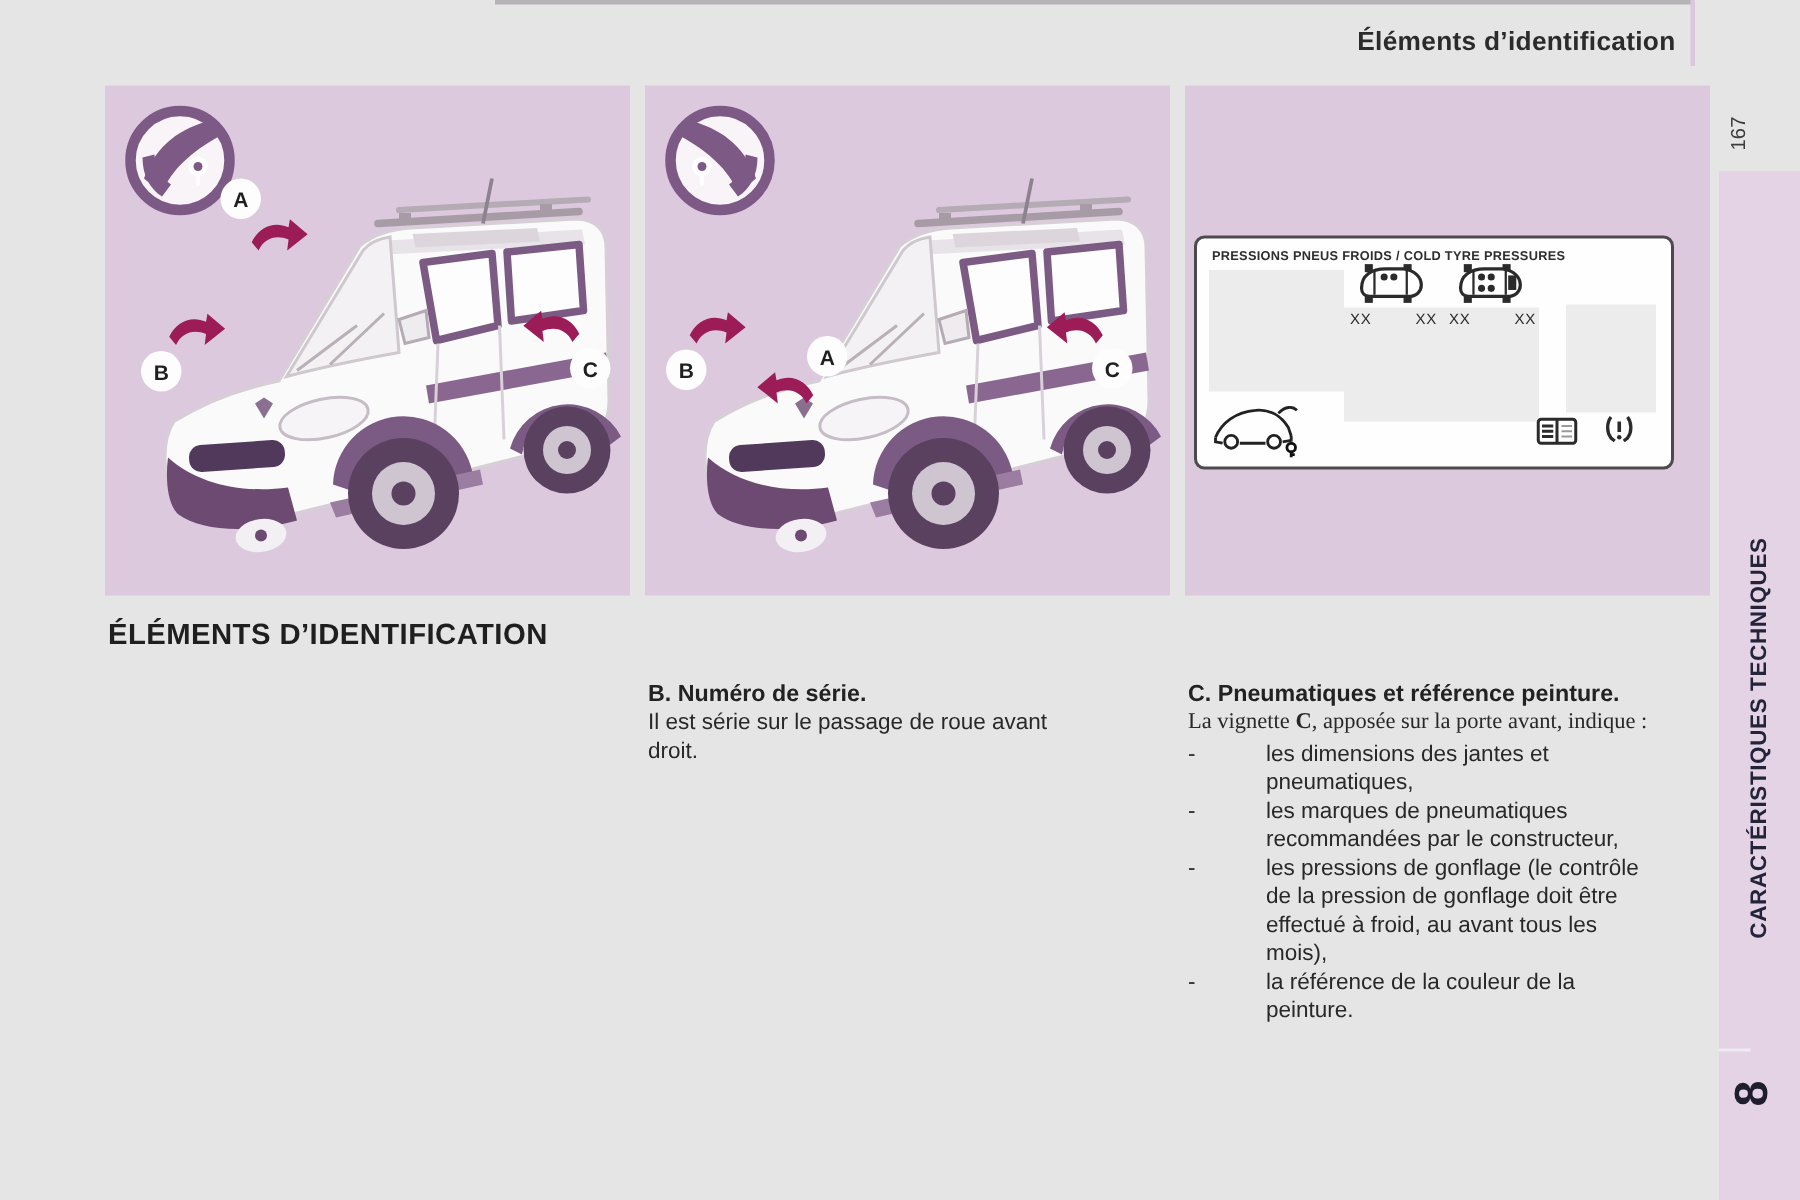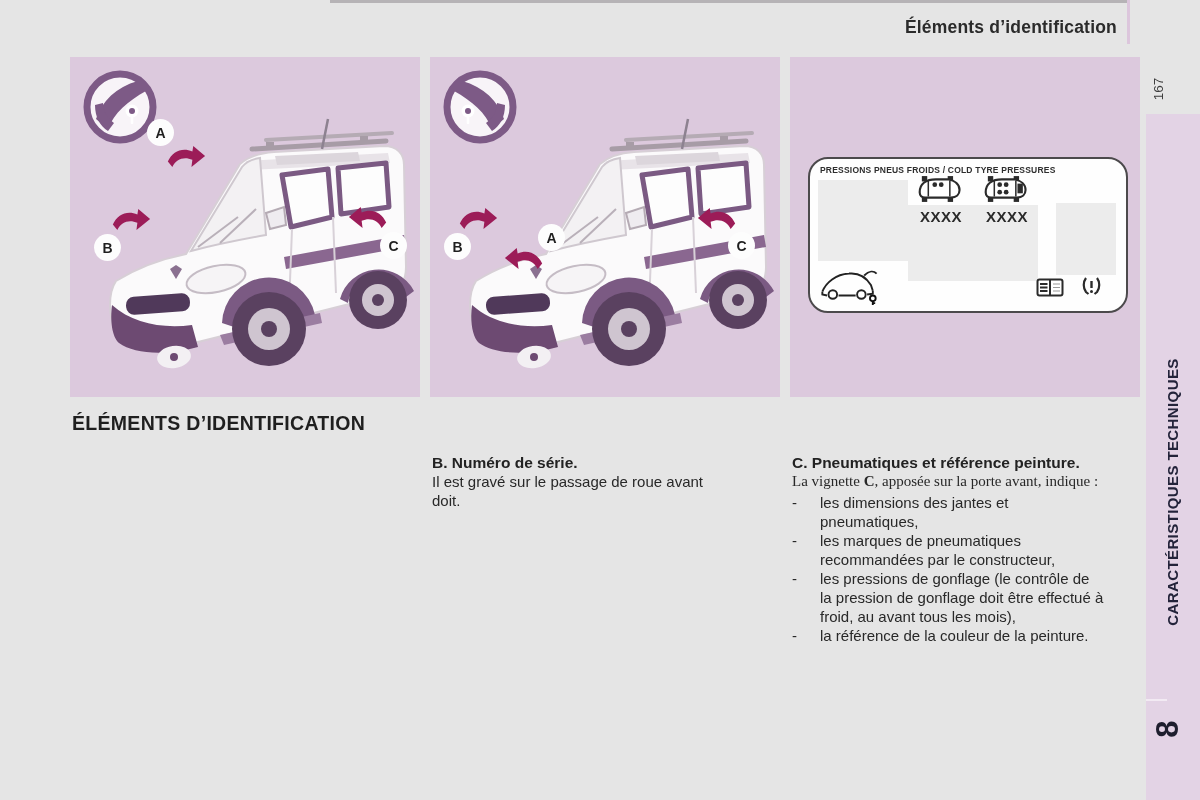--- a/index.html
+++ b/index.html
@@ -31,51 +31,51 @@
   .van-svg{position:absolute;left:0;top:0;width:350px;height:340px;}
   .corner-ico{position:absolute;left:12px;top:12px;width:76px;height:76px;}
   .mirrored{transform:scaleX(-1);}
 
   .pill{position:absolute;width:27px;height:27px;border-radius:50%;background:#fdfdfd;
         display:flex;align-items:center;justify-content:center;
         font-size:14px;font-weight:bold;color:#1f1f1f;}
   .cal-arrow{position:absolute;width:40px;height:26px;}
 
   
-  .sticker{position:absolute;left:18px;top:100px;width:316px;height:152px;background:#fefefe;
-           border:2px solid #4c4a4c;border-radius:20px;}
+  .sticker{position:absolute;left:6px;top:100px;width:316px;height:152px;background:#fefefe;
+           border:2px solid #4c4a4c;border-radius:7px;}
   .sticker-title{position:absolute;left:10px;top:6px;font-size:8.5px;font-weight:bold;color:#2e2e2e;letter-spacing:.2px;}
   .grey{position:absolute;background:#ececec;}
   .g1{left:8px;top:21px;width:90px;height:81px;}
   .g2{left:98px;top:46px;width:130px;height:76px;}
   .g3{left:246px;top:44px;width:60px;height:72px;}
   .loadcar{position:absolute;top:16px;width:56px;height:28px;}
   .lc1{left:100px;} .lc2{left:166px;}
-  .xx-row{position:absolute;top:49px;width:58px;display:flex;justify-content:center;
-          font-size:15px;font-weight:bold;color:#2a2a2a;letter-spacing:.5px;}
+  .xx-row{position:absolute;top:49px;width:58px;display:flex;justify-content:space-between;
+          font-size:10px;font-weight:normal;color:#2a2a2a;letter-spacing:.5px;}
   .xr1{left:102px;} .xr2{left:168px;}
   .carkey-ico{position:absolute;left:8px;top:106px;width:62px;height:40px;}
   .book-ico{position:absolute;left:226px;top:119px;width:28px;height:19px;}
   .tpms-ico{position:absolute;left:270px;top:117px;width:23px;height:21px;}
 
   
   .main-heading{position:absolute;left:72px;top:412px;margin:0;font-size:19.5px;font-weight:bold;
                 color:#1f1f1f;letter-spacing:.3px;}
   .col{position:absolute;top:453px;font-size:15px;line-height:19px;color:#282828;}
   .colA{left:72px;width:340px;}
   .colB{left:432px;width:285px;}
   .colC{left:792px;width:312px;}
   .item-title{font-size:15.5px;font-weight:bold;margin:0 0 4px 0;color:#222;}
   .hang{padding-left:24px;text-indent:-24px;}
   .col p{margin:0;}
   .intro{margin-top:2px;font-family:Liberation Serif, serif;}
   .bullets{margin-top:2px;}
   .bullet{display:flex;}
   .bullet .dash{width:28px;flex:0 0 28px;}
-  .bullet .btext{flex:1;}
+  .bullet .btext{flex:1;margin-left:24px;}
 </style>
 </head>
 <body>
 
 <div class="page">
 
   <svg width="0" height="0" style="position:absolute" aria-hidden="true">
     <defs>
       <symbol id="van" viewBox="0 0 350 340">
         <path d="M46 224 C70 209 96 201 116 197 L170 107 C178 100 190 96 204 95 L314 89 C327 89 334 97 334 108 L336 210 C336 224 330 233 319 237 L132 284 C102 292 78 296 63 291 C48 286 40 267 40 248 C40 238 42 230 46 224 Z" fill="#fbfafb" stroke="#d7cfd6" stroke-width="2"></path>
@@ -244,21 +244,21 @@
         <circle cx="11.5" cy="15.5" r="1.5" fill="#2b2b2b"></circle>
       </svg>
     </div>
   </section>
 
   <h2 class="main-heading">ÉLÉMENTS D’IDENTIFICATION</h2>
 
 
   <div class="col colB">
     <p class="item-title">B. Numéro de série.</p>
-    <p>Il est gravé sur le passage de roue avant doit.</p>
+    <p>Il est série sur le passage de roue avant droit.</p>
   </div>
 
   <div class="col colC">
     <p class="item-title hang">C. Pneumatiques et référence peinture.</p>
     <p class="intro"><span>La vignette </span><b>C</b><span>, apposée sur la porte avant, indique :</span></p>
     <div class="bullets">
       <div class="bullet">
           <span class="dash">-</span>
           <span class="btext">les dimensions des jantes et pneumatiques,</span>
         </div>

